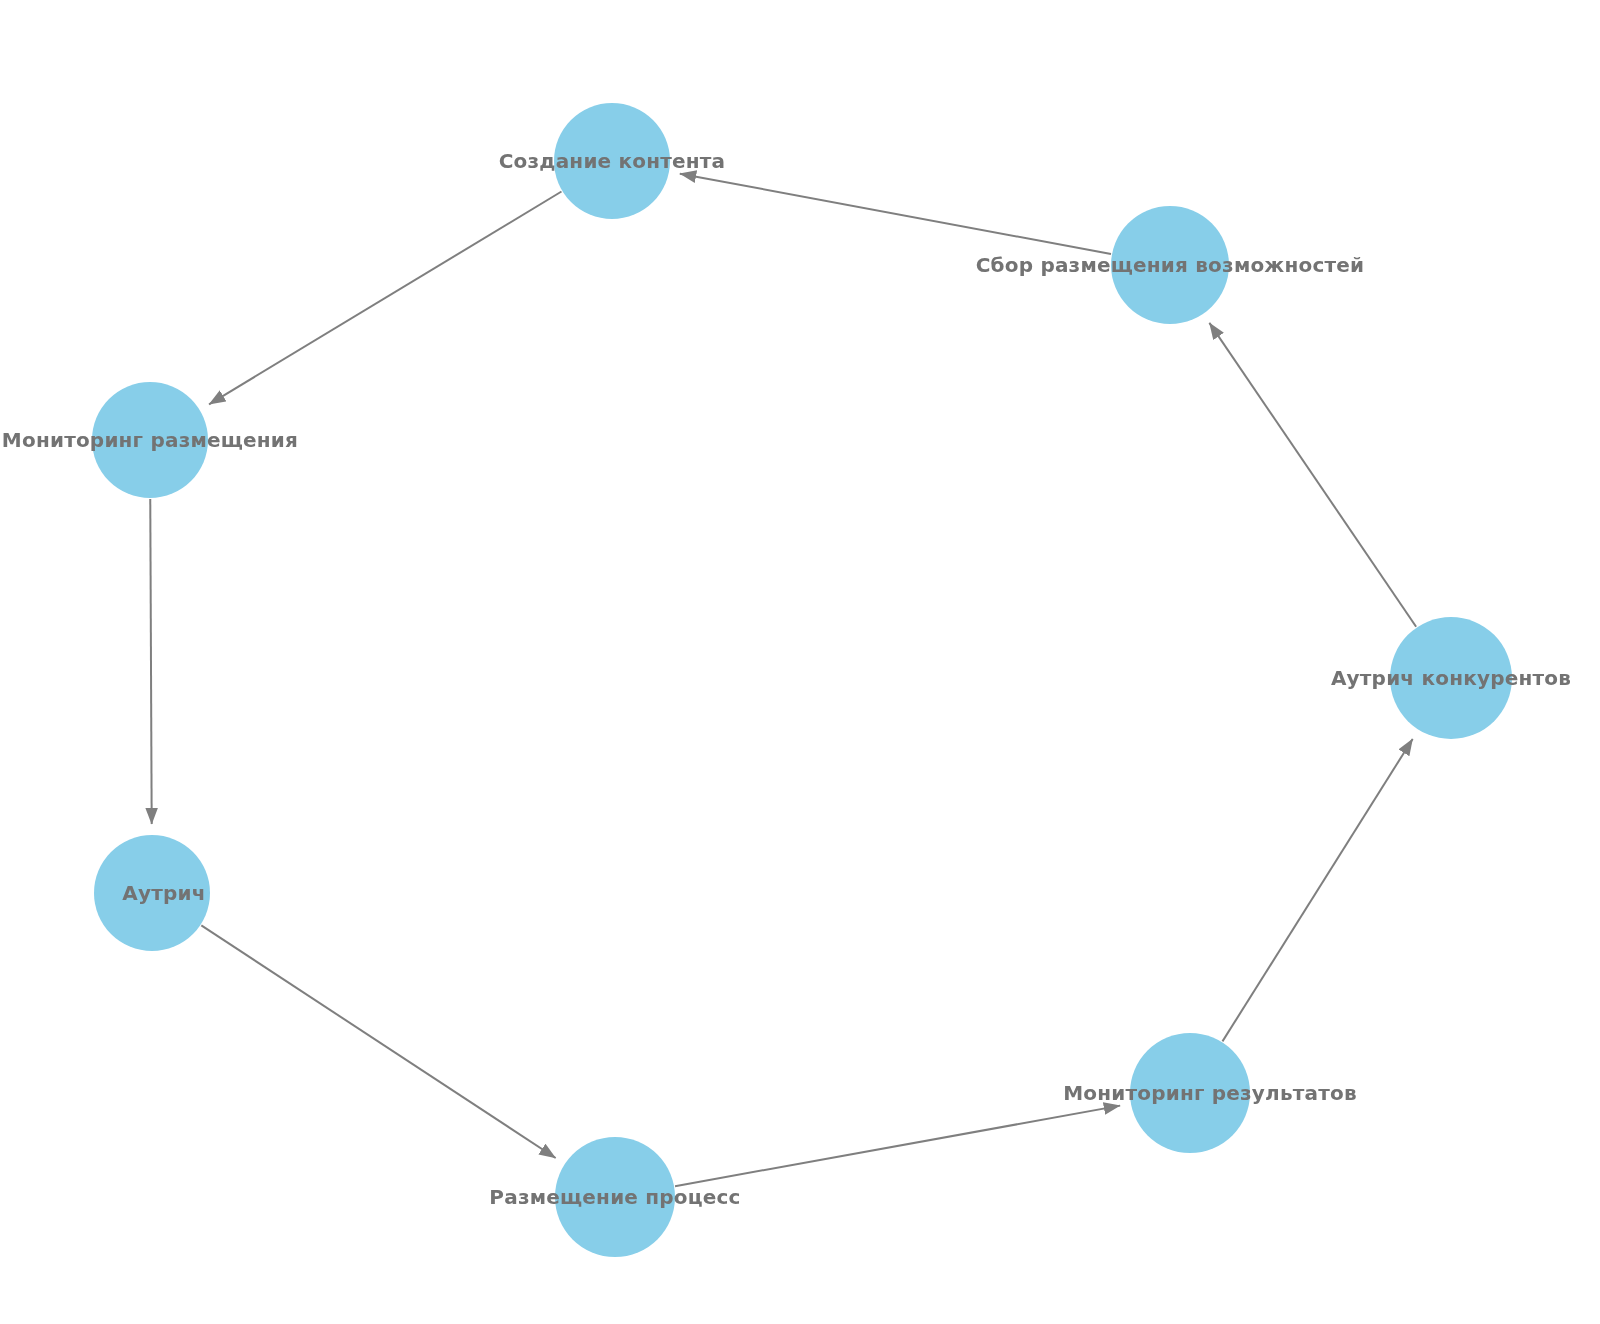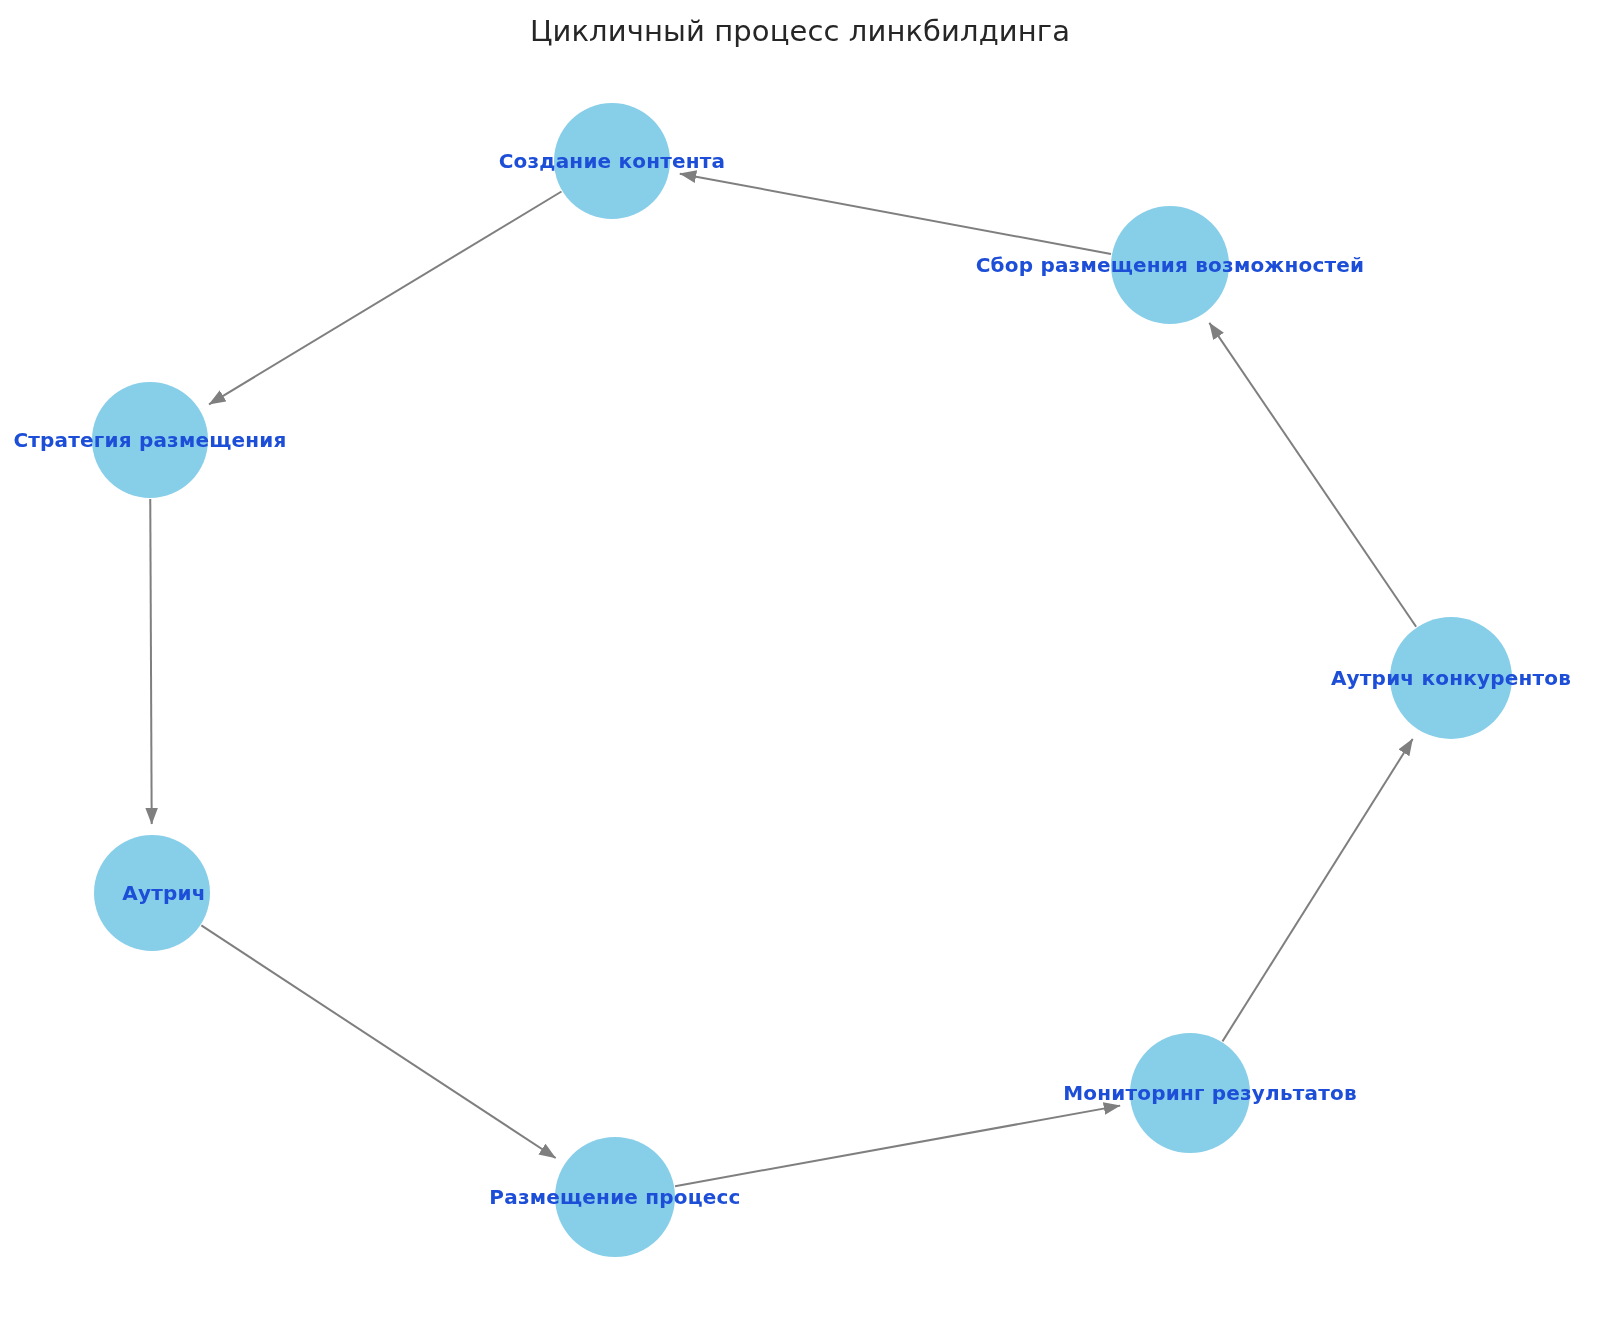--- a/index.html
+++ b/index.html
@@ -35,33 +35,32 @@
     left: 0;
     top: 0;
     width: 1600px;
     height: 1324px;
   }
   .node-label {
     position: absolute;
     font-family: "DejaVu Sans", sans-serif;
     font-size: 20px;
     font-weight: 700;
-    color: #1d4ed8;
+    color: #737373;
     white-space: nowrap;
     transform: translate(-50%, -50%);
     letter-spacing: 0.2px;
     pointer-events: none;
   }
 </style>
 </head>
 <body>
 
 <div id="canvas">
 
-  <div id="diagram-title">Цикличный процесс линкбилдинга</div>
 
   <svg id="graph-svg" viewBox="0 0 1600 1324">
     <defs>
       <marker id="arrowhead" markerWidth="9" markerHeight="9" refX="8.2" refY="3.2" orient="auto" markerUnits="strokeWidth">
         <path d="M0,0 L0,6.4 L8.4,3.2 z" fill="#7f7f7f"></path>
       </marker>
     </defs>
     <g id="edge-layer">
         <line x1="1111.0157365391128" y1="254.00651720442247" x2="679.8319029800201" y2="173.64250521491414" stroke="#7f7f7f" stroke-width="2" marker-end="url(#arrowhead)"></line>
         <line x1="561.4949358814175" y1="191.49981144823485" x2="209.0652444776642" y2="404.3307289842677" stroke="#7f7f7f" stroke-width="2" marker-end="url(#arrowhead)"></line>
@@ -82,16 +81,16 @@
       </g>
   </svg>
 
   <div id="label-layer">
       <div class="node-label" style="left: 612px; top: 161px;">Создание контента</div>
       <div class="node-label" style="left: 1170px; top: 265px;">Сбор размещения возможностей</div>
       <div class="node-label" style="left: 1451px; top: 678px;">Аутрич конкурентов</div>
       <div class="node-label" style="left: 1190px; top: 1093px; margin-left: 20px;">Мониторинг результатов</div>
       <div class="node-label" style="left: 615px; top: 1197px;">Размещение процесс</div>
       <div class="node-label" style="left: 164px; top: 893px;">Аутрич</div>
-      <div class="node-label" style="left: 150px; top: 440px;">Стратегия размещения</div>
+      <div class="node-label" style="left: 150px; top: 440px;">Мониторинг размещения</div>
     </div>
 
 </div>
 
 </body></html>

